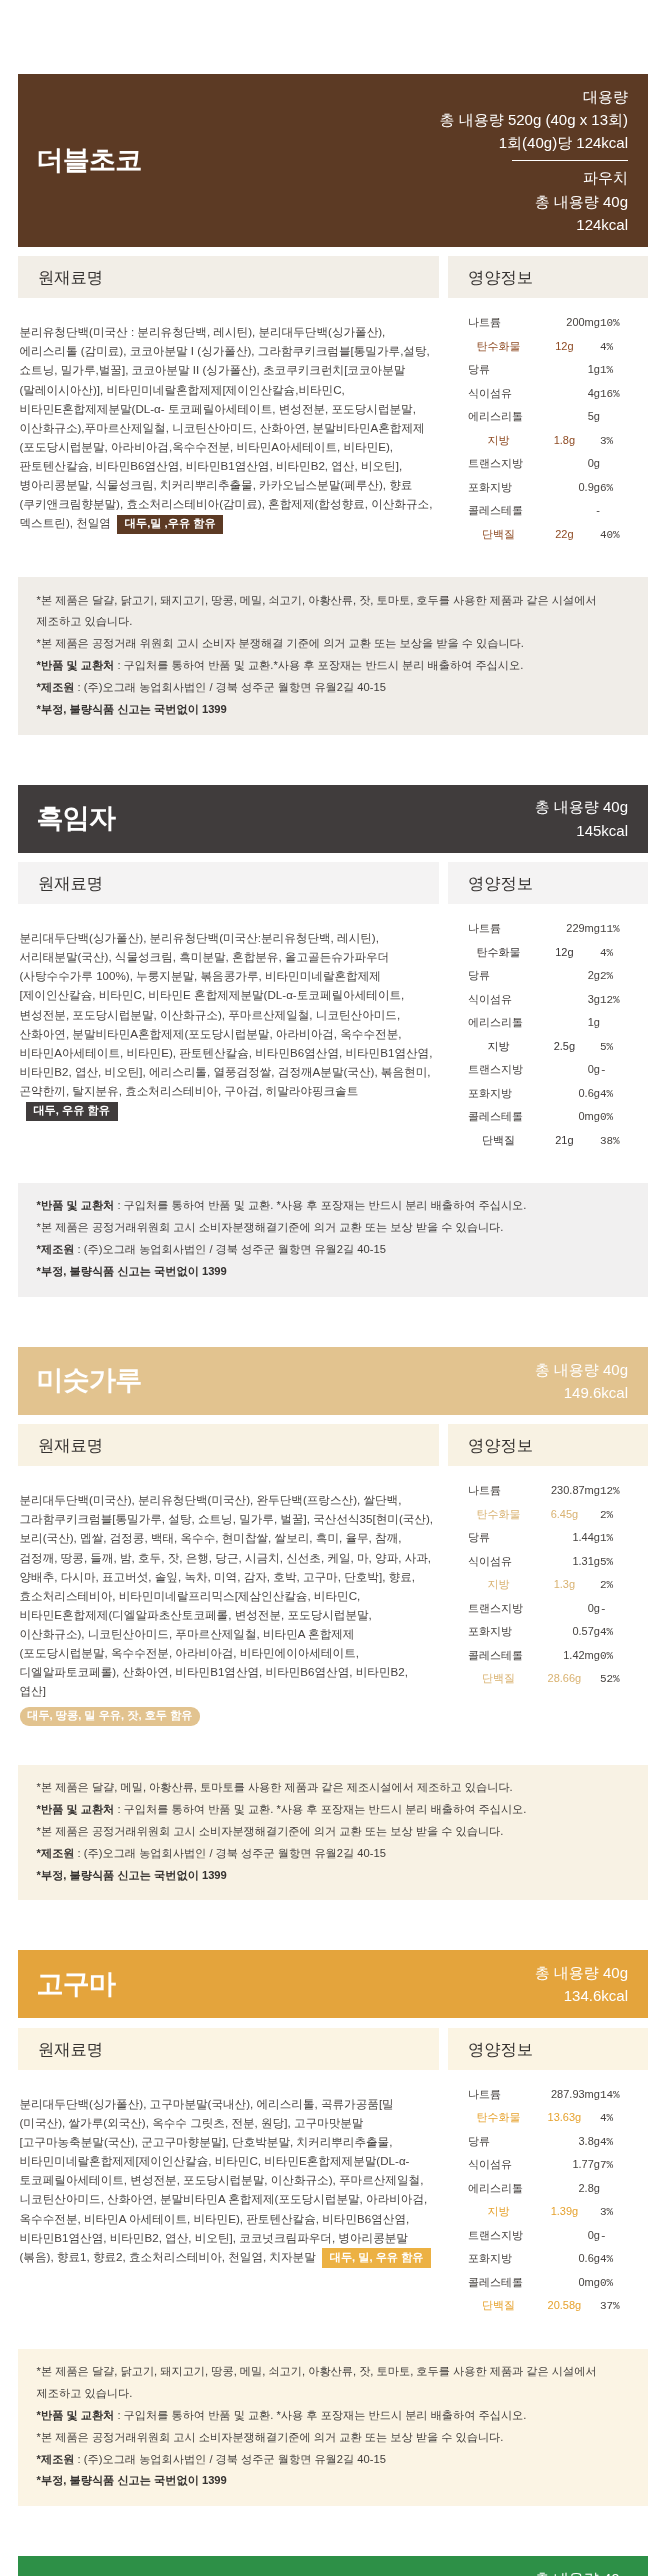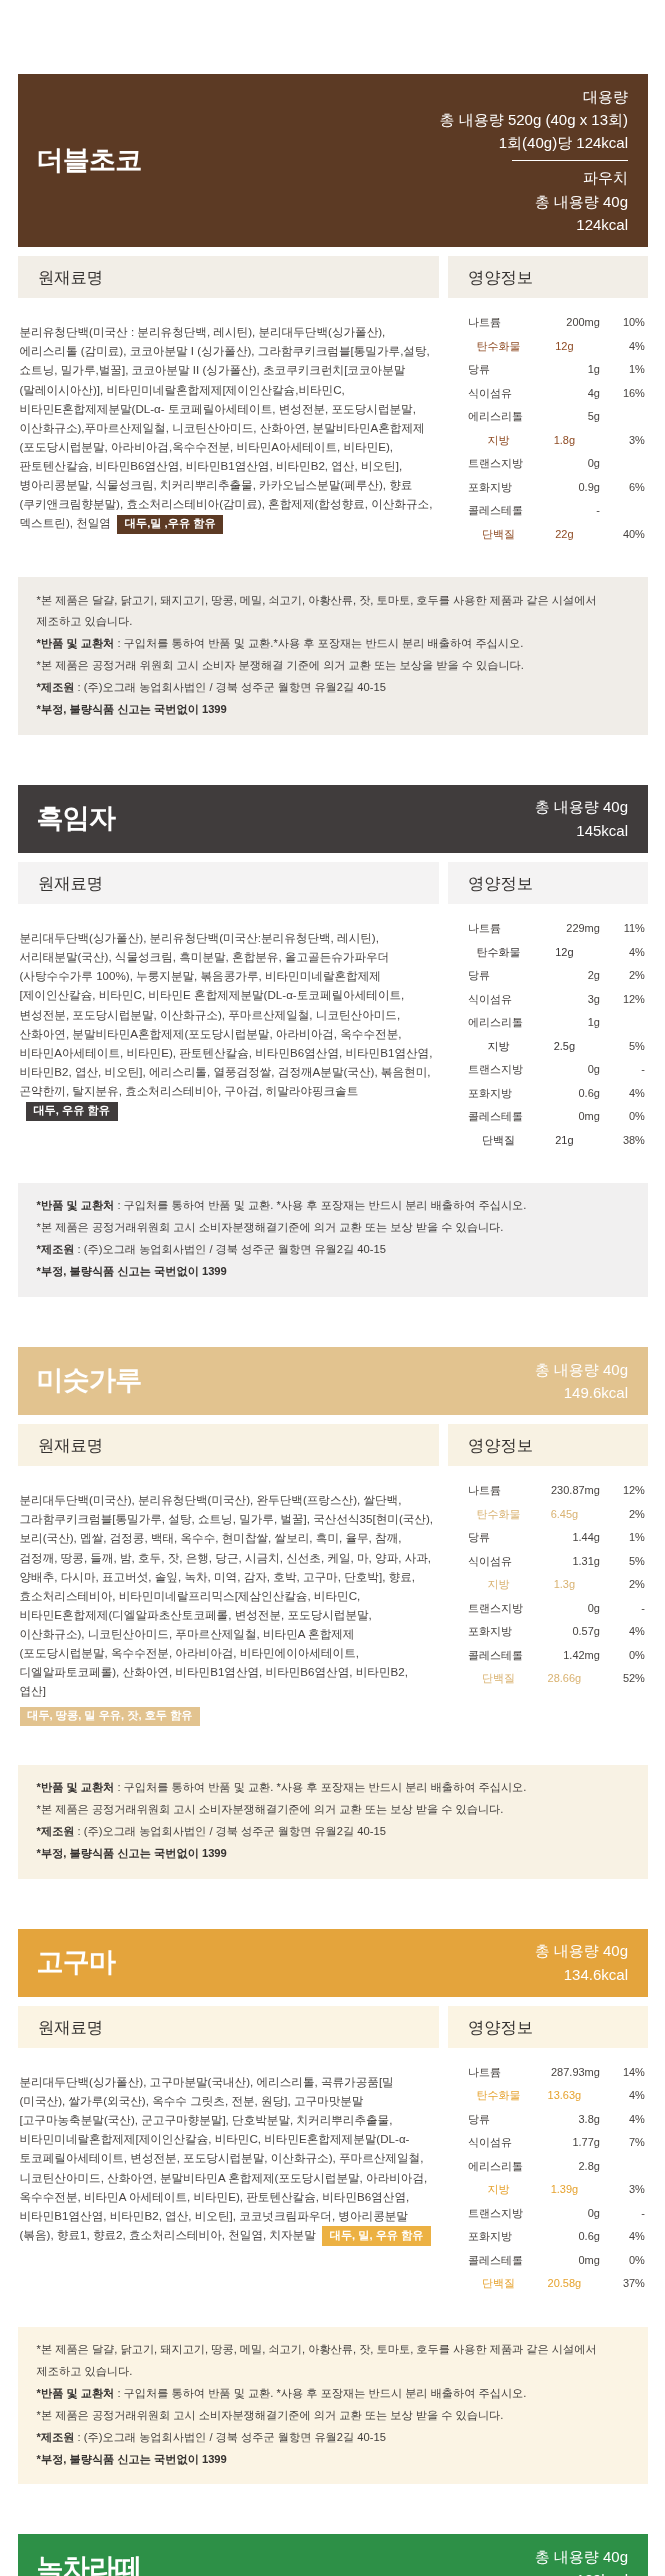--- a/index.html
+++ b/index.html
@@ -11,26 +11,26 @@
   .hd .title{margin:0;font-size:27px;font-weight:700;letter-spacing:-0.8px;line-height:1.1;}
   .hd-info{text-align:right;font-size:15px;line-height:1.55;font-weight:400;}
   .hd-divider{width:116px;border-top:0.8px solid #ffffff;margin:5.4px 0 5.4px auto;}
   
   .cols{display:flex;gap:9.3px;margin-top:9.3px;align-items:flex-start;}
   .col-left{flex:1;min-width:0;}
   .col-right{width:200px;flex:0 0 200px;}
   .box-title{background:var(--box-bg);height:42px;line-height:42px;padding-left:20px;font-size:16.3px;font-weight:400;color:#353230;}
   .ing-wrap{padding:12.4px 1.5px 0 1.5px;font-size:11.6px;line-height:1.65;color:#474340;word-break:keep-all;}
   .badge{display:inline-block;background:var(--badge-bg);color:#fff;padding:1.5px 7.7px 2.3px 7.7px;margin-left:6.2px;font-size:11.2px;font-weight:700;line-height:1.4;}
-  .badge.nl{display:block;width:fit-content;margin:6.2px 0 0 0;}
+  .badge.nl{display:block;width:fit-content;margin:6.2px 0 0 0;border-radius:9px;}
   .nut-rows{padding:17px 3.1px 0 20px;}
   .nrow{display:flex;align-items:baseline;font-size:11px;margin-bottom:8.5px;color:#474340;}
   .nrow .nl-label{flex:1;}
   .nrow .nl-value{width:71px;text-align:right;}
-  .nrow .nl-pct{width:45px;text-align:right;}
+  .nrow .nl-pct{width:45px;text-align:left;font-family:Liberation Mono, monospace;}
   .nrow.em .nl-label,.nrow.em .nl-value{font-weight:400;color:var(--accent);text-align:center;}
   .nrow.em .nl-pct{color:#474340;}
   
   .foot{background:var(--foot-bg);margin-top:27px;padding:12.4px 18.6px 14px 18.6px;}
   .fline{margin:0;font-size:11.2px;line-height:1.95;color:#403d3b;word-break:keep-all;}
   .fline strong{font-weight:700;color:#34312f;}
 </style>
 </head>
 <body>
 
@@ -104,22 +104,22 @@
             <div class="nrow em">
               <span class="nl-label">단백질</span>
               <span class="nl-value">22g</span>
               <span class="nl-pct">40%</span>
             </div>
           </div>
       </div>
     </div>
     <div class="foot">
         <p class="fline">*본 제품은 달걀, 닭고기, 돼지고기, 땅콩, 메밀, 쇠고기, 아황산류, 잣, 토마토, 호두를 사용한 제품과 같은 시설에서 제조하고 있습니다.</p>
+        <p class="fline">*본 제품은 공정거래 위원회 고시 소비자 분쟁해결 기준에 의거 교환 또는 보상을 받을 수 있습니다.</p>
         <p class="fline"><strong>*반품 및 교환처</strong> : 구입처를 통하여 반품 및 교환.*사용 후  포장재는 반드시 분리 배출하여 주십시오.</p>
-        <p class="fline">*본 제품은 공정거래 위원회 고시 소비자 분쟁해결 기준에 의거 교환 또는 보상을 받을 수 있습니다.</p>
         <p class="fline"><strong>*제조원</strong> : (주)오그래 농업회사법인 / 경북 성주군 월항면 유월2길 40-15</p>
         <p class="fline"><strong>*부정, 불량식품 신고는 국번없이 1399</strong></p>
       </div>
   </section>
     <section class="product" style="--hd-bg: #403c3c; --box-bg: #f4f3f3; --foot-bg: #f1f0f0; --accent: #383434; --badge-bg: #403c3c;">
     <header class="hd">
       <h2 class="title">흑임자</h2>
       <div class="hd-info">
           <div class="hd-line">총 내용량 40g</div>
           <div class="hd-line">145kcal</div>
@@ -251,20 +251,21 @@
             </div>
             <div class="nrow em">
               <span class="nl-label">단백질</span>
               <span class="nl-value">28.66g</span>
               <span class="nl-pct">52%</span>
             </div>
           </div>
       </div>
     </div>
     <div class="foot">
+        <p class="fline">*본 제품은 달걀, 메밀, 아황산류, 토마토를 사용한 제품과 같은 제조시설에서 제조하고 있습니다.</p>
         <p class="fline"><strong>*반품 및 교환처</strong> : 구입처를 통하여 반품 및 교환. *사용 후 포장재는 반드시 분리 배출하여 주십시오.</p>
         <p class="fline">*본 제품은 공정거래위원회 고시 소비자분쟁해결기준에 의거 교환 또는 보상 받을 수 있습니다.</p>
         <p class="fline"><strong>*제조원</strong> : (주)오그래 농업회사법인 / 경북 성주군 월항면 유월2길 40-15</p>
         <p class="fline"><strong>*부정, 불량식품 신고는 국번없이 1399</strong></p>
       </div>
   </section>
     <section class="product" style="--hd-bg: #e4a43c; --box-bg: #fbf4e3; --foot-bg: #fbf4e4; --accent: #e6a22e; --badge-bg: #ecb143;">
     <header class="hd">
       <h2 class="title">고구마</h2>
       <div class="hd-info">

